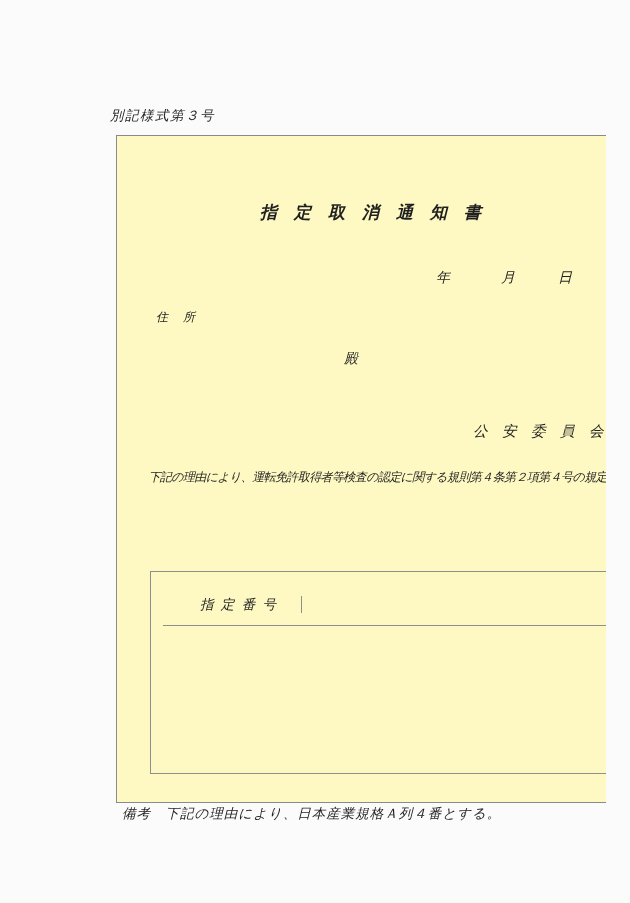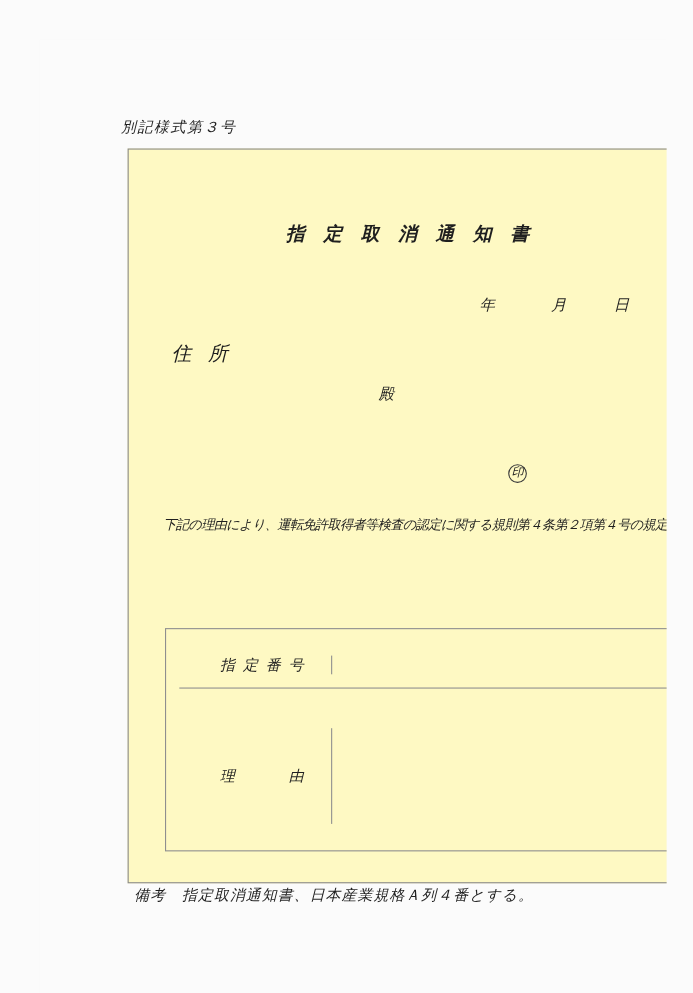--- a/index.html
+++ b/index.html
@@ -49,21 +49,21 @@
     top: 121px;
     font-size: 14px;
   }
   .date-year  { left: 307px; }
   .date-month { left: 372px; }
   .date-day   { left: 429px; }
   .address-label {
     position: absolute;
     left: 27px;
     top: 161px;
-    font-size: 18px;
+    font-size: 12px;
     letter-spacing: 15px;
     white-space: nowrap;
   }
   .honorific {
     position: absolute;
     left: 215px;
     top: 202px;
     font-size: 14px;
   }
   .issuer {
@@ -150,38 +150,36 @@
       <span class="date-year">年</span>
       <span class="date-month">月</span>
       <span class="date-day">日</span>
     </div>
 
     <div class="address-label">住所</div>
 
     <div class="honorific">殿</div>
 
     <div class="issuer">
+      <span class="issuer-name">公安委員会</span>
       <span class="seal">印</span>
     </div>
 
     <div class="body-line body-line-1">　下記の理由により、運転免許取得者等検査の認定に関する規則第４条第２項第４号の規定</div>
 
 
     <div class="info-table">
       <div class="t-row t-row-1">
         <div class="t-label-cell">
           <div class="just">指定番号</div>
         </div>
         <div class="t-value-cell"></div>
       </div>
       <div class="t-row t-row-2">
-        <div class="t-label-cell">
-          <div class="just">理由</div>
-        </div>
         <div class="t-value-cell"></div>
       </div>
     </div>
 
   </div>
 
-  <div class="note">備考　指定取消通知書、日本産業規格Ａ列４番とする。</div>
+  <div class="note">備考　下記の理由により、日本産業規格Ａ列４番とする。</div>
 
 </div>
 
 </body></html>

